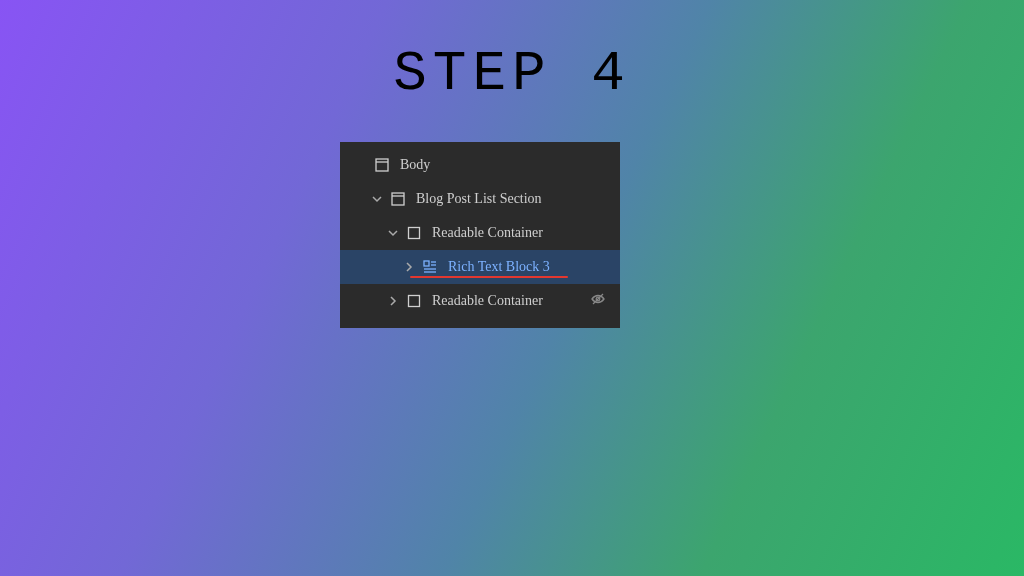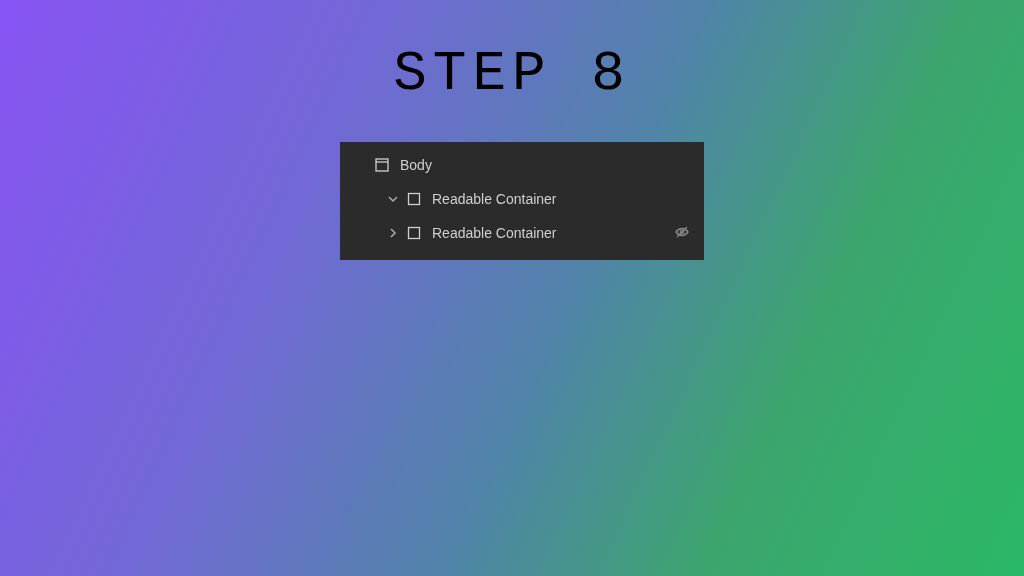--- a/index.html
+++ b/index.html
@@ -21,25 +21,26 @@
       font-size: 56px;
       font-weight: 400;
       color: #000;
       letter-spacing: 6px;
       padding-top: 42px;
     }
     .panel {
       position: absolute;
       left: 340px;
       top: 142px;
-      width: 364px;
+      width: 280px;
       background: #2b2b2b;
       font-size: 14px;
       color: #cfcfcf;
       padding: 6px 0 10px 0;
+      font-family: Liberation Serif, serif;
     }
     .tree-row {
       display: flex;
       align-items: center;
       height: 34px;
       padding-left: 8px;
       gap: 6px;
       cursor: pointer;
       position: relative;
     }
@@ -91,54 +92,88 @@
     }
     .hidden-icon {
       position: absolute;
       right: 14px;
       color: #aaa;
     }
   </style>
 </head>
 <body>
 
-<div class="heading">STEP 8</div>
+<div class="heading">STEP 4</div>
 
 <div class="panel">
 
   <div class="tree-row">
     <span class="spacer indent-0"></span>
     <span class="chevron"></span>
     <span class="icon">
       <svg width="14" height="14" viewBox="0 0 14 14">
           <rect x="1" y="1" width="12" height="12" fill="none" stroke="#cfcfcf" stroke-width="1.3"></rect>
           <line x1="1" y1="4" x2="13" y2="4" stroke="#cfcfcf" stroke-width="1.3"></line>
         </svg>
     </span>
     <span class="label">Body</span>
   </div>
 
 
 
+  <div class="tree-row">
+    <span class="spacer indent-1"></span>
+    <span class="chevron">
+      <svg width="10" height="8" viewBox="0 0 10 8">
+          <path d="M1 2 L5 6 L9 2" fill="none" stroke="#aaa" stroke-width="1.5"></path>
+        </svg>
+    </span>
+    <span class="icon">
+      <svg width="14" height="14" viewBox="0 0 14 14">
+          <rect x="1" y="1" width="12" height="12" fill="none" stroke="#cfcfcf" stroke-width="1.3"></rect>
+          <line x1="1" y1="4" x2="13" y2="4" stroke="#cfcfcf" stroke-width="1.3"></line>
+        </svg>
+    </span>
+    <span class="label">Blog Post List Section</span>
+  </div>
 
   <div class="tree-row">
     <span class="spacer indent-2"></span>
     <span class="chevron">
       <svg width="10" height="8" viewBox="0 0 10 8">
           <path d="M1 2 L5 6 L9 2" fill="none" stroke="#aaa" stroke-width="1.5"></path>
         </svg>
     </span>
     <span class="icon">
       <svg width="14" height="14" viewBox="0 0 14 14">
           <rect x="1.5" y="1.5" width="11" height="11" fill="none" stroke="#cfcfcf" stroke-width="1.3"></rect>
         </svg>
     </span>
     <span class="label">Readable Container</span>
   </div>
 
+  <div class="tree-row selected">
+    <span class="spacer indent-3"></span>
+    <span class="chevron">
+      <svg width="8" height="10" viewBox="0 0 8 10">
+          <path d="M2 1 L6 5 L2 9" fill="none" stroke="#aaa" stroke-width="1.5"></path>
+        </svg>
+    </span>
+    <span class="icon">
+      <svg width="14" height="14" viewBox="0 0 14 14">
+          <rect x="1" y="1" width="5" height="5" fill="none" stroke="#7cb1ff" stroke-width="1.3"></rect>
+          <line x1="8" y1="2" x2="13" y2="2" stroke="#7cb1ff" stroke-width="1.3"></line>
+          <line x1="8" y1="5" x2="13" y2="5" stroke="#7cb1ff" stroke-width="1.3"></line>
+          <line x1="1" y1="9" x2="13" y2="9" stroke="#7cb1ff" stroke-width="1.3"></line>
+          <line x1="1" y1="12" x2="13" y2="12" stroke="#7cb1ff" stroke-width="1.3"></line>
+        </svg>
+    </span>
+    <span class="label label-blue">Rich Text Block 3</span>
+    <span class="underline"></span>
+  </div>
 
   <div class="tree-row">
     <span class="spacer indent-2"></span>
     <span class="chevron">
       <svg width="8" height="10" viewBox="0 0 8 10">
           <path d="M2 1 L6 5 L2 9" fill="none" stroke="#aaa" stroke-width="1.5"></path>
         </svg>
     </span>
     <span class="icon">
       <svg width="14" height="14" viewBox="0 0 14 14">

